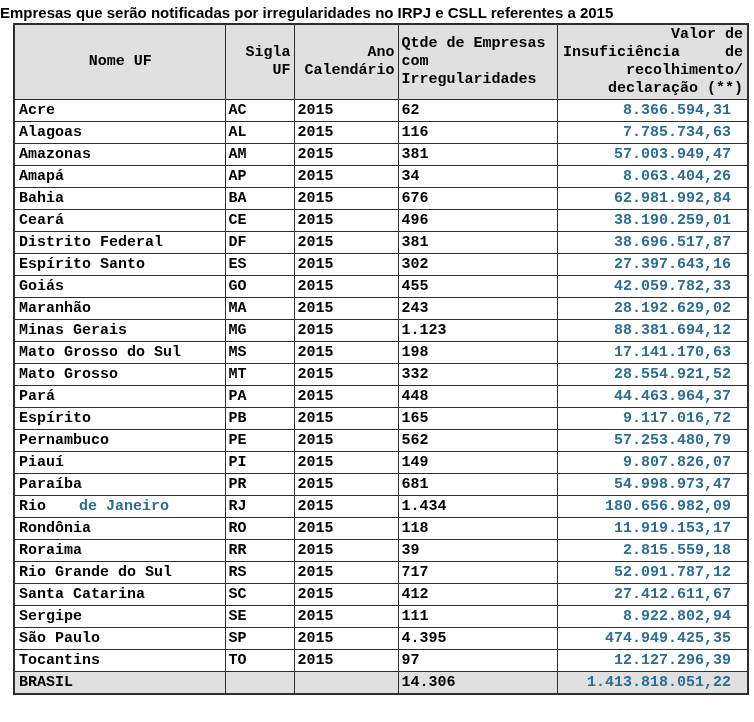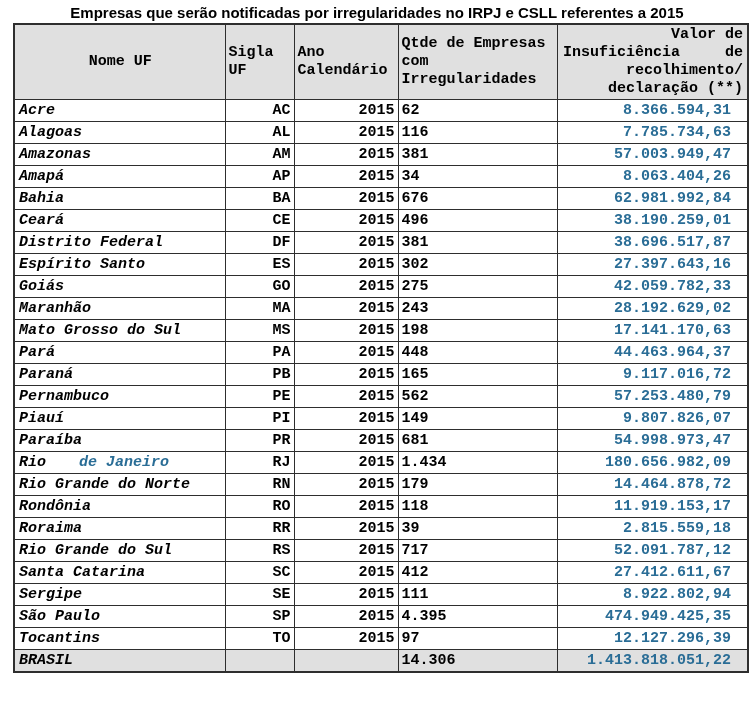--- a/index.html
+++ b/index.html
@@ -16,21 +16,21 @@
     width:754px;
     min-height:722px;
     background:#ffffff;
     font-family:"Liberation Mono","DejaVu Sans Mono",monospace;
     color:var(--text-color);
   }
   .page-title{
     font-family:"Liberation Sans","DejaVu Sans",sans-serif;
     font-weight:bold;
     font-size:15px;
-    text-align:center;
+    text-align:left;
     padding:4px 0 2px 0;
     color:#000;
     border-radius:7px;
   }
   table.data-table{
     border-collapse:collapse;
     table-layout:fixed;
     margin-left:13px;
     width:734px;
     border:2px solid var(--border-color);
@@ -44,32 +44,32 @@
   }
   .data-table thead th{
     background:var(--header-bg);
     font-weight:bold;
     height:75px;
     line-height:18px;
     white-space:pre;
     vertical-align:middle;
   }
   th.h-nome{text-align:center;padding-left:4px;}
-  th.h-sigla,th.h-ano{text-align:left;}
+  th.h-sigla,th.h-ano{text-align:right;}
   th.h-qtde{text-align:left;padding-right:4px;}
   th.h-valor{text-align:right;padding-right:4px;}
   .data-table tbody td{
     height:22px;
     line-height:21px;
     font-weight:bold;
     white-space:nowrap;
     vertical-align:middle;
   }
-  td.c-name{text-align:left;padding-left:4px;font-style:italic;}
-  td.c-sigla,td.c-ano{text-align:right;}
+  td.c-name{text-align:left;padding-left:4px;}
+  td.c-sigla,td.c-ano{text-align:left;}
   td.c-qtde{text-align:left;padding-right:8px;}
   td.c-valor{text-align:right;padding-right:16px;color:var(--value-color);}
   tr.total-row td{background:var(--total-bg);}
   tr.total-row td.c-valor{color:var(--value-color);}
   .cell-link{color:var(--link-color);margin-left:24px;}
 </style>
 </head>
 <body>
 
 <div class="page-title">Empresas que serão notificadas por irregularidades no IRPJ e CSLL referentes a 2015</div>
@@ -152,46 +152,60 @@
     <td class="c-name">Espírito Santo</td>
     <td class="c-sigla">ES</td>
     <td class="c-ano">2015</td>
     <td class="c-qtde">302</td>
     <td class="c-valor">27.397.643,16</td>
   </tr>
       <tr>
     <td class="c-name">Goiás</td>
     <td class="c-sigla">GO</td>
     <td class="c-ano">2015</td>
-    <td class="c-qtde">275</td>
+    <td class="c-qtde">455</td>
     <td class="c-valor">42.059.782,33</td>
   </tr>
       <tr>
     <td class="c-name">Maranhão</td>
     <td class="c-sigla">MA</td>
     <td class="c-ano">2015</td>
     <td class="c-qtde">243</td>
     <td class="c-valor">28.192.629,02</td>
   </tr>
       <tr>
+    <td class="c-name">Minas Gerais</td>
+    <td class="c-sigla">MG</td>
+    <td class="c-ano">2015</td>
+    <td class="c-qtde">1.123</td>
+    <td class="c-valor">88.381.694,12</td>
+  </tr>
+      <tr>
     <td class="c-name">Mato Grosso do Sul</td>
     <td class="c-sigla">MS</td>
     <td class="c-ano">2015</td>
     <td class="c-qtde">198</td>
     <td class="c-valor">17.141.170,63</td>
   </tr>
       <tr>
+    <td class="c-name">Mato Grosso</td>
+    <td class="c-sigla">MT</td>
+    <td class="c-ano">2015</td>
+    <td class="c-qtde">332</td>
+    <td class="c-valor">28.554.921,52</td>
+  </tr>
+      <tr>
     <td class="c-name">Pará</td>
     <td class="c-sigla">PA</td>
     <td class="c-ano">2015</td>
     <td class="c-qtde">448</td>
     <td class="c-valor">44.463.964,37</td>
   </tr>
       <tr>
-    <td class="c-name">Paraná</td>
+    <td class="c-name">Espírito</td>
     <td class="c-sigla">PB</td>
     <td class="c-ano">2015</td>
     <td class="c-qtde">165</td>
     <td class="c-valor">9.117.016,72</td>
   </tr>
       <tr>
     <td class="c-name">Pernambuco</td>
     <td class="c-sigla">PE</td>
     <td class="c-ano">2015</td>
     <td class="c-qtde">562</td>
@@ -210,27 +224,20 @@
     <td class="c-ano">2015</td>
     <td class="c-qtde">681</td>
     <td class="c-valor">54.998.973,47</td>
   </tr>
       <tr>
     <td class="c-name"><span>Rio </span><span class="cell-link">de Janeiro</span></td>
     <td class="c-sigla">RJ</td>
     <td class="c-ano">2015</td>
     <td class="c-qtde">1.434</td>
     <td class="c-valor">180.656.982,09</td>
-  </tr>
-      <tr>
-    <td class="c-name">Rio Grande do Norte</td>
-    <td class="c-sigla">RN</td>
-    <td class="c-ano">2015</td>
-    <td class="c-qtde">179</td>
-    <td class="c-valor">14.464.878,72</td>
   </tr>
       <tr>
     <td class="c-name">Rondônia</td>
     <td class="c-sigla">RO</td>
     <td class="c-ano">2015</td>
     <td class="c-qtde">118</td>
     <td class="c-valor">11.919.153,17</td>
   </tr>
       <tr>
     <td class="c-name">Roraima</td>

